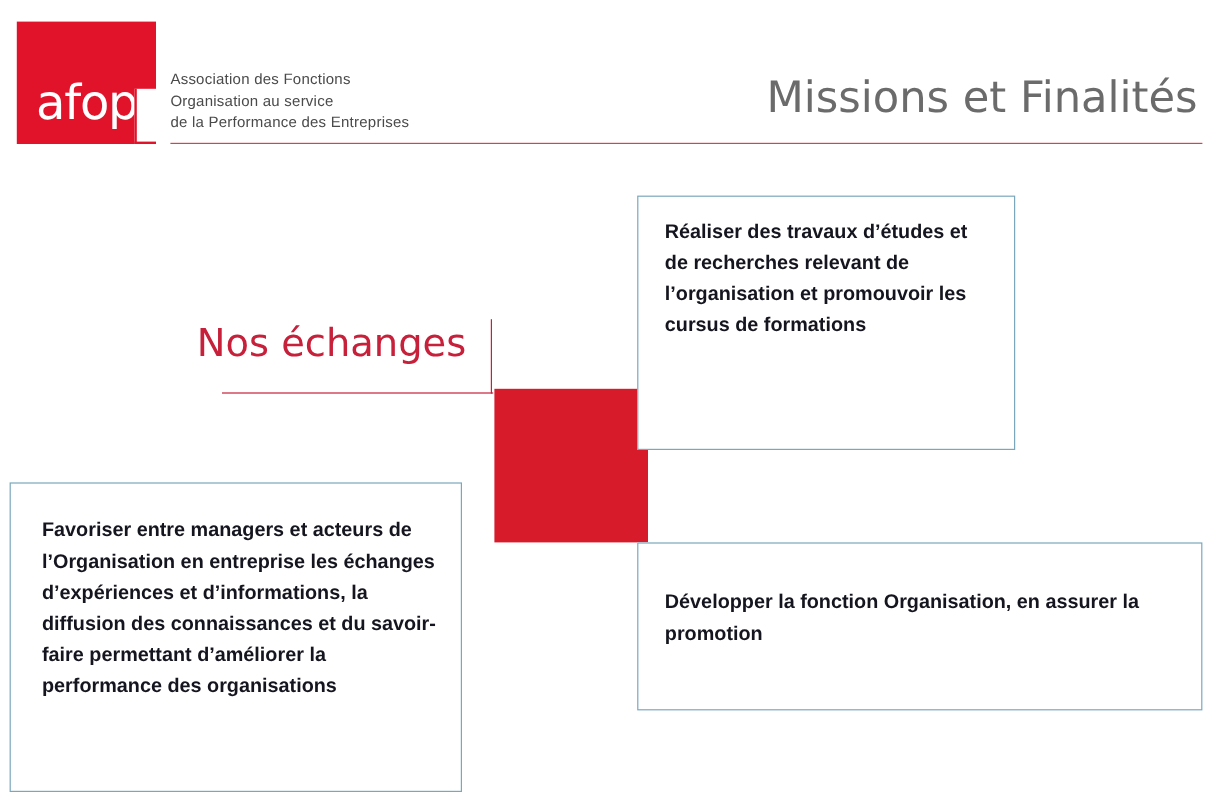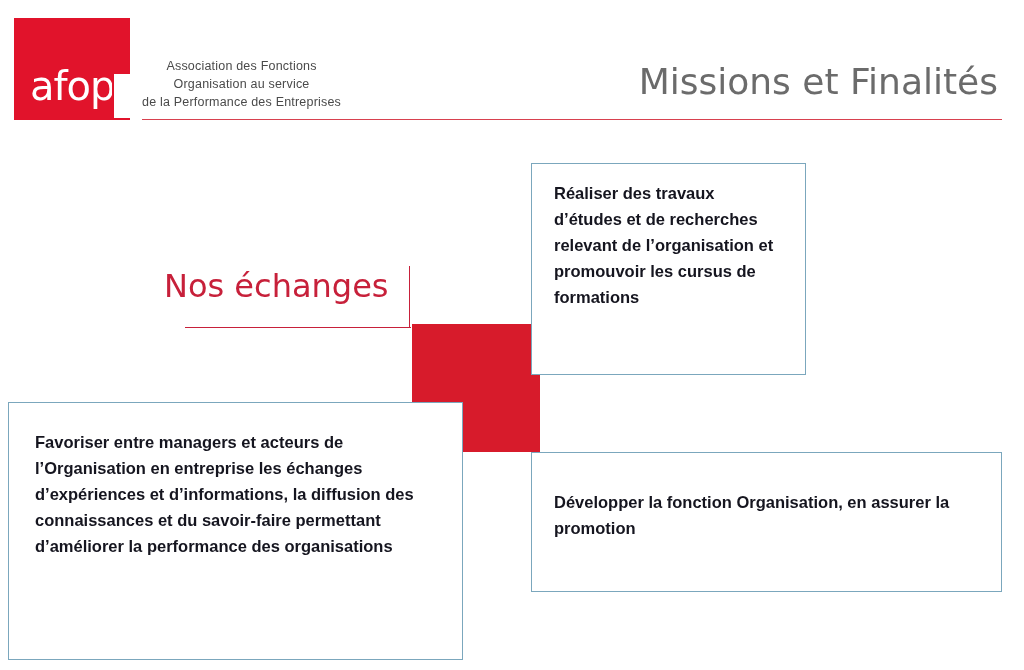--- a/index.html
+++ b/index.html
@@ -138,54 +138,54 @@
     background: #ffffff;
     font-weight: bold;
     font-size: 16.5px;
     line-height: 26px;
     color: #15151f;
     padding: 16px 20px 16px 22px;
   }
   .callout.top-right {
     left: 531px;
     top: 163px;
-    width: 275px;
+    width: 315px;
     height: 212px;
   }
   .callout.bottom-right {
     left: 531px;
     top: 452px;
     width: 471px;
     height: 140px;
     padding-top: 36px;
   }
   .callout.bottom-left {
     left: 8px;
     top: 402px;
-    width: 455px;
+    width: 377px;
     height: 258px;
     padding-top: 26px;
     padding-left: 26px;
   }
   .callout .txt {
     display: block;
     white-space: pre-line;
   }
 </style>
 </head>
 <body>
 
 <div class="slide-header">
 
   <div class="logo-block">
     <span class="logo-word">afope</span>
   </div>
   <div class="logo-corner"></div>
 
-  <div class="logo-tagline" style="white-space: pre-line; text-align: center;">Association des Fonctions
+  <div class="logo-tagline" style="white-space: pre-line;">Association des Fonctions
 Organisation au service
 de la Performance des Entreprises</div>
 
   <div class="slide-title">Missions et Finalités</div>
 
   <div class="header-rule"></div>
 </div>
 
 <div class="red-square"></div>
 

